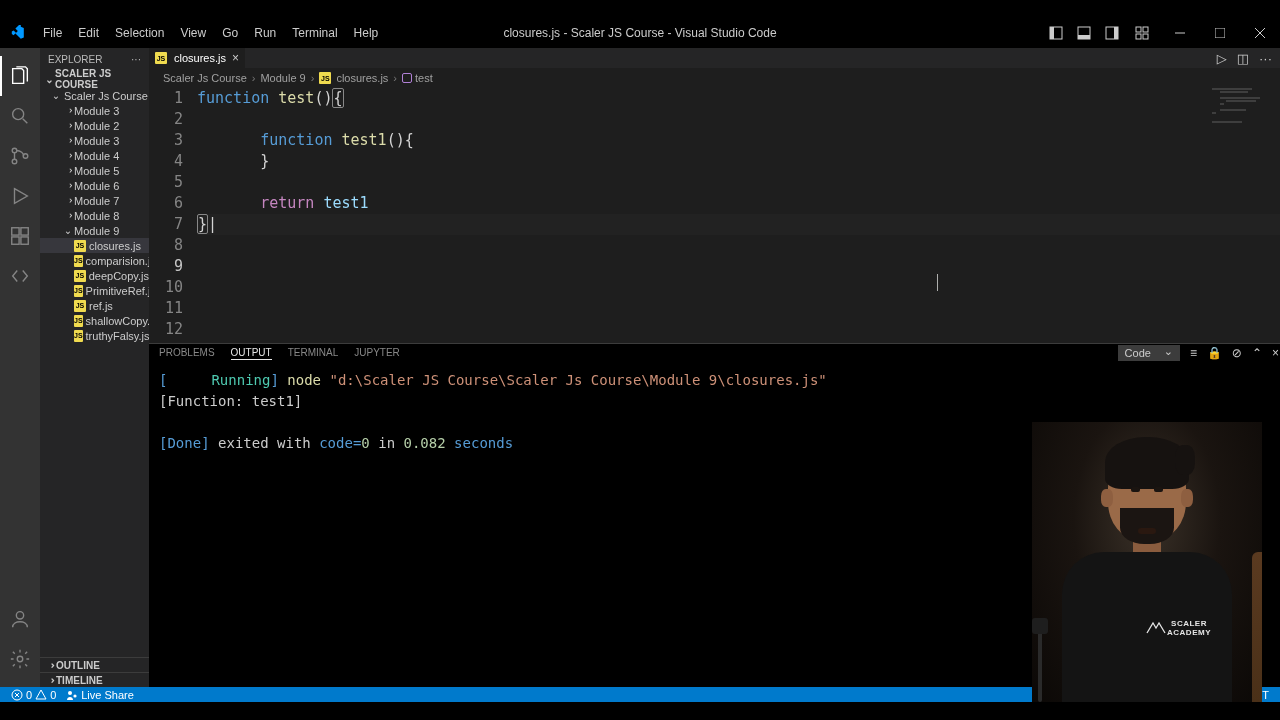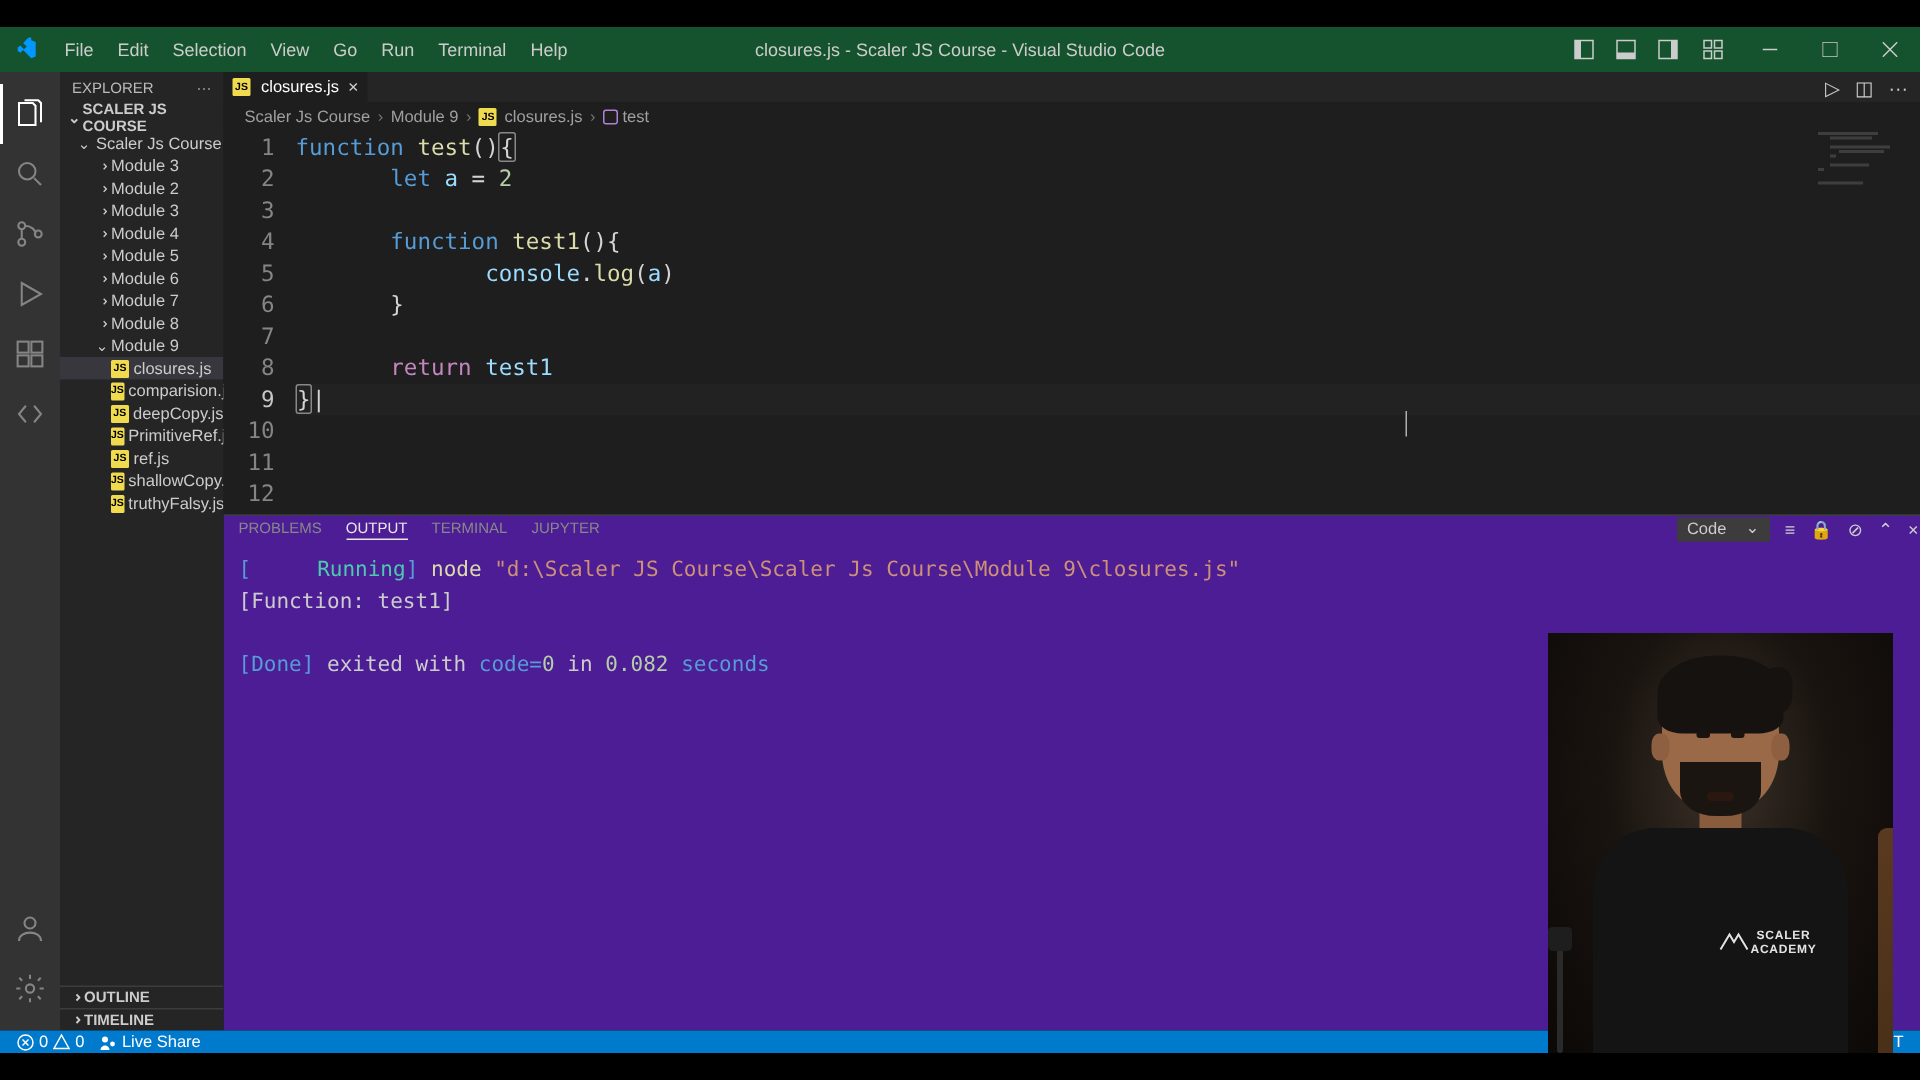--- a/index.html
+++ b/index.html
@@ -1,18 +1,18 @@
 <!DOCTYPE html>
 <html><head>
 <meta charset="utf-8">
 <style>
 * { margin: 0; padding: 0; box-sizing: border-box; }
 body { font-family: "Segoe UI", sans-serif; background: #000; width: 1280px; height: 720px; overflow: hidden; color: #ccc; font-size: 13px; }
 .window { position: absolute; top: 18px; left: 0; right: 0; bottom: 18px; background: #1e1e1e; display: flex; flex-direction: column; }
-.titlebar { height: 30px; background: #14532d; display: flex; align-items: center; color: #ccc; font-size: 12px; position: relative; }
+.titlebar { height: 30px; background: #000000; display: flex; align-items: center; color: #ccc; font-size: 12px; position: relative; }
 .titlebar-logo { width: 35px; display: flex; justify-content: center; align-items: center; }
 .titlebar-logo svg { width: 16px; height: 16px; }
 .menu { display: flex; }
 .menu-item { padding: 0 8px; height: 30px; display: flex; align-items: center; cursor: pointer; }
 .titlebar-center { position: absolute; left: 50%; transform: translateX(-50%); color: #ccc; }
 .titlebar-right { margin-left: auto; display: flex; align-items: center; }
 .layout-icons { display: flex; gap: 0; }
 .layout-icon { width: 28px; height: 30px; display: flex; align-items: center; justify-content: center; color: #ccc; }
 .customize-icon { width: 24px; height: 30px; display: flex; align-items: center; justify-content: center; margin-right: 6px; margin-left: 4px; }
 .win-controls { display: flex; }
@@ -61,21 +61,21 @@
 .kw-ret { color: #c586c0; }
 .kw-text { color: #d4d4d4; }
 .cursor-bar { color: #d4d4d4; }
 .code-line.current-line { background: rgba(255,255,255,0.02); }
 
 .text-cursor { position: absolute; width: 1px; height: 17px; background: #aeafad; }
 
 .minimap { position: absolute; right: 8px; top: 0; width: 60px; height: 60px; opacity: 0.3; }
 .minimap-line { height: 2px; margin-bottom: 1px; background: #888; }
 
-.panel { flex: 1; border-top: 1px solid #3c3c3c; display: flex; flex-direction: column; background: #4c1d95; }
+.panel { flex: 1; border-top: 1px solid #3c3c3c; display: flex; flex-direction: column; background: #000000; }
 .panel-tabs { height: 18px; display: flex; align-items: center; padding-left: 10px; gap: 16px; font-size: 10px; color: #888; position: relative; }
 .panel-tab { text-transform: uppercase; cursor: pointer; padding-bottom: 1px; }
 .panel-tab.active { color: #e7e7e7; border-bottom: 1px solid #e7e7e7; }
 .panel-right { position: absolute; right: 1px; display: flex; align-items: center; gap: 10px; }
 .panel-select { background: #3c3c3c; color: #ccc; font-size: 11px; padding: 1px 28px 1px 6px; border: 1px solid #3c3c3c; position: relative; }
 .panel-select::after { content: '⌄'; position: absolute; right: 6px; top: -1px; }
 .panel-icon { color: #ccc; font-size: 12px; }
 .panel-body { flex: 1; padding: 8px 10px; font-family: Consolas, monospace; font-size: 14px; line-height: 21px; color: #ccc; }
 .out-bracket { color: #569cd6; }
 .out-running-word { color: #4ec9b0; margin-left: 44px; }
@@ -364,24 +364,22 @@
           <div class="gutter-line">6</div>
           <div class="gutter-line">7</div>
           <div class="gutter-line">8</div>
           <div class="gutter-line current">9</div>
           <div class="gutter-line">10</div>
           <div class="gutter-line">11</div>
           <div class="gutter-line">12</div>
         </div>
         <div class="code-content">
 <div class="code-line"><span class="kw-blue">function</span> <span class="kw-fn">test</span><span class="kw-text">()</span><span class="kw-text" style="border:1px solid #888;border-radius:2px">{</span></div>
-<div class="code-line">       <span class="kw-blue">let</span> <span class="kw-var">a</span> <span class="kw-text">=</span> <span class="kw-num">2</span></div>
 <div class="code-line"> </div>
 <div class="code-line">       <span class="kw-blue">function</span> <span class="kw-fn">test1</span><span class="kw-text">(){</span></div>
-<div class="code-line">              <span class="kw-var">console</span><span class="kw-text">.</span><span class="kw-fn">log</span><span class="kw-text">(</span><span class="kw-var">a</span><span class="kw-text">)</span></div>
 <div class="code-line">       <span class="kw-text">}</span></div>
 <div class="code-line"> </div>
 <div class="code-line">       <span class="kw-ret">return</span> <span class="kw-var">test1</span></div>
 <div class="code-line current-line"><span class="kw-text" style="border:1px solid #888;border-radius:2px">}</span><span class="cursor-bar">|</span></div>
 <div class="code-line"> </div>
 <div class="code-line"> </div>
           <div class="text-cursor" style="left:740px; top:186px;"></div>
           <div class="minimap">
             <div class="minimap-line" style="width:40px"></div>
             <div class="minimap-line" style="width:28px;margin-left:8px"></div>

